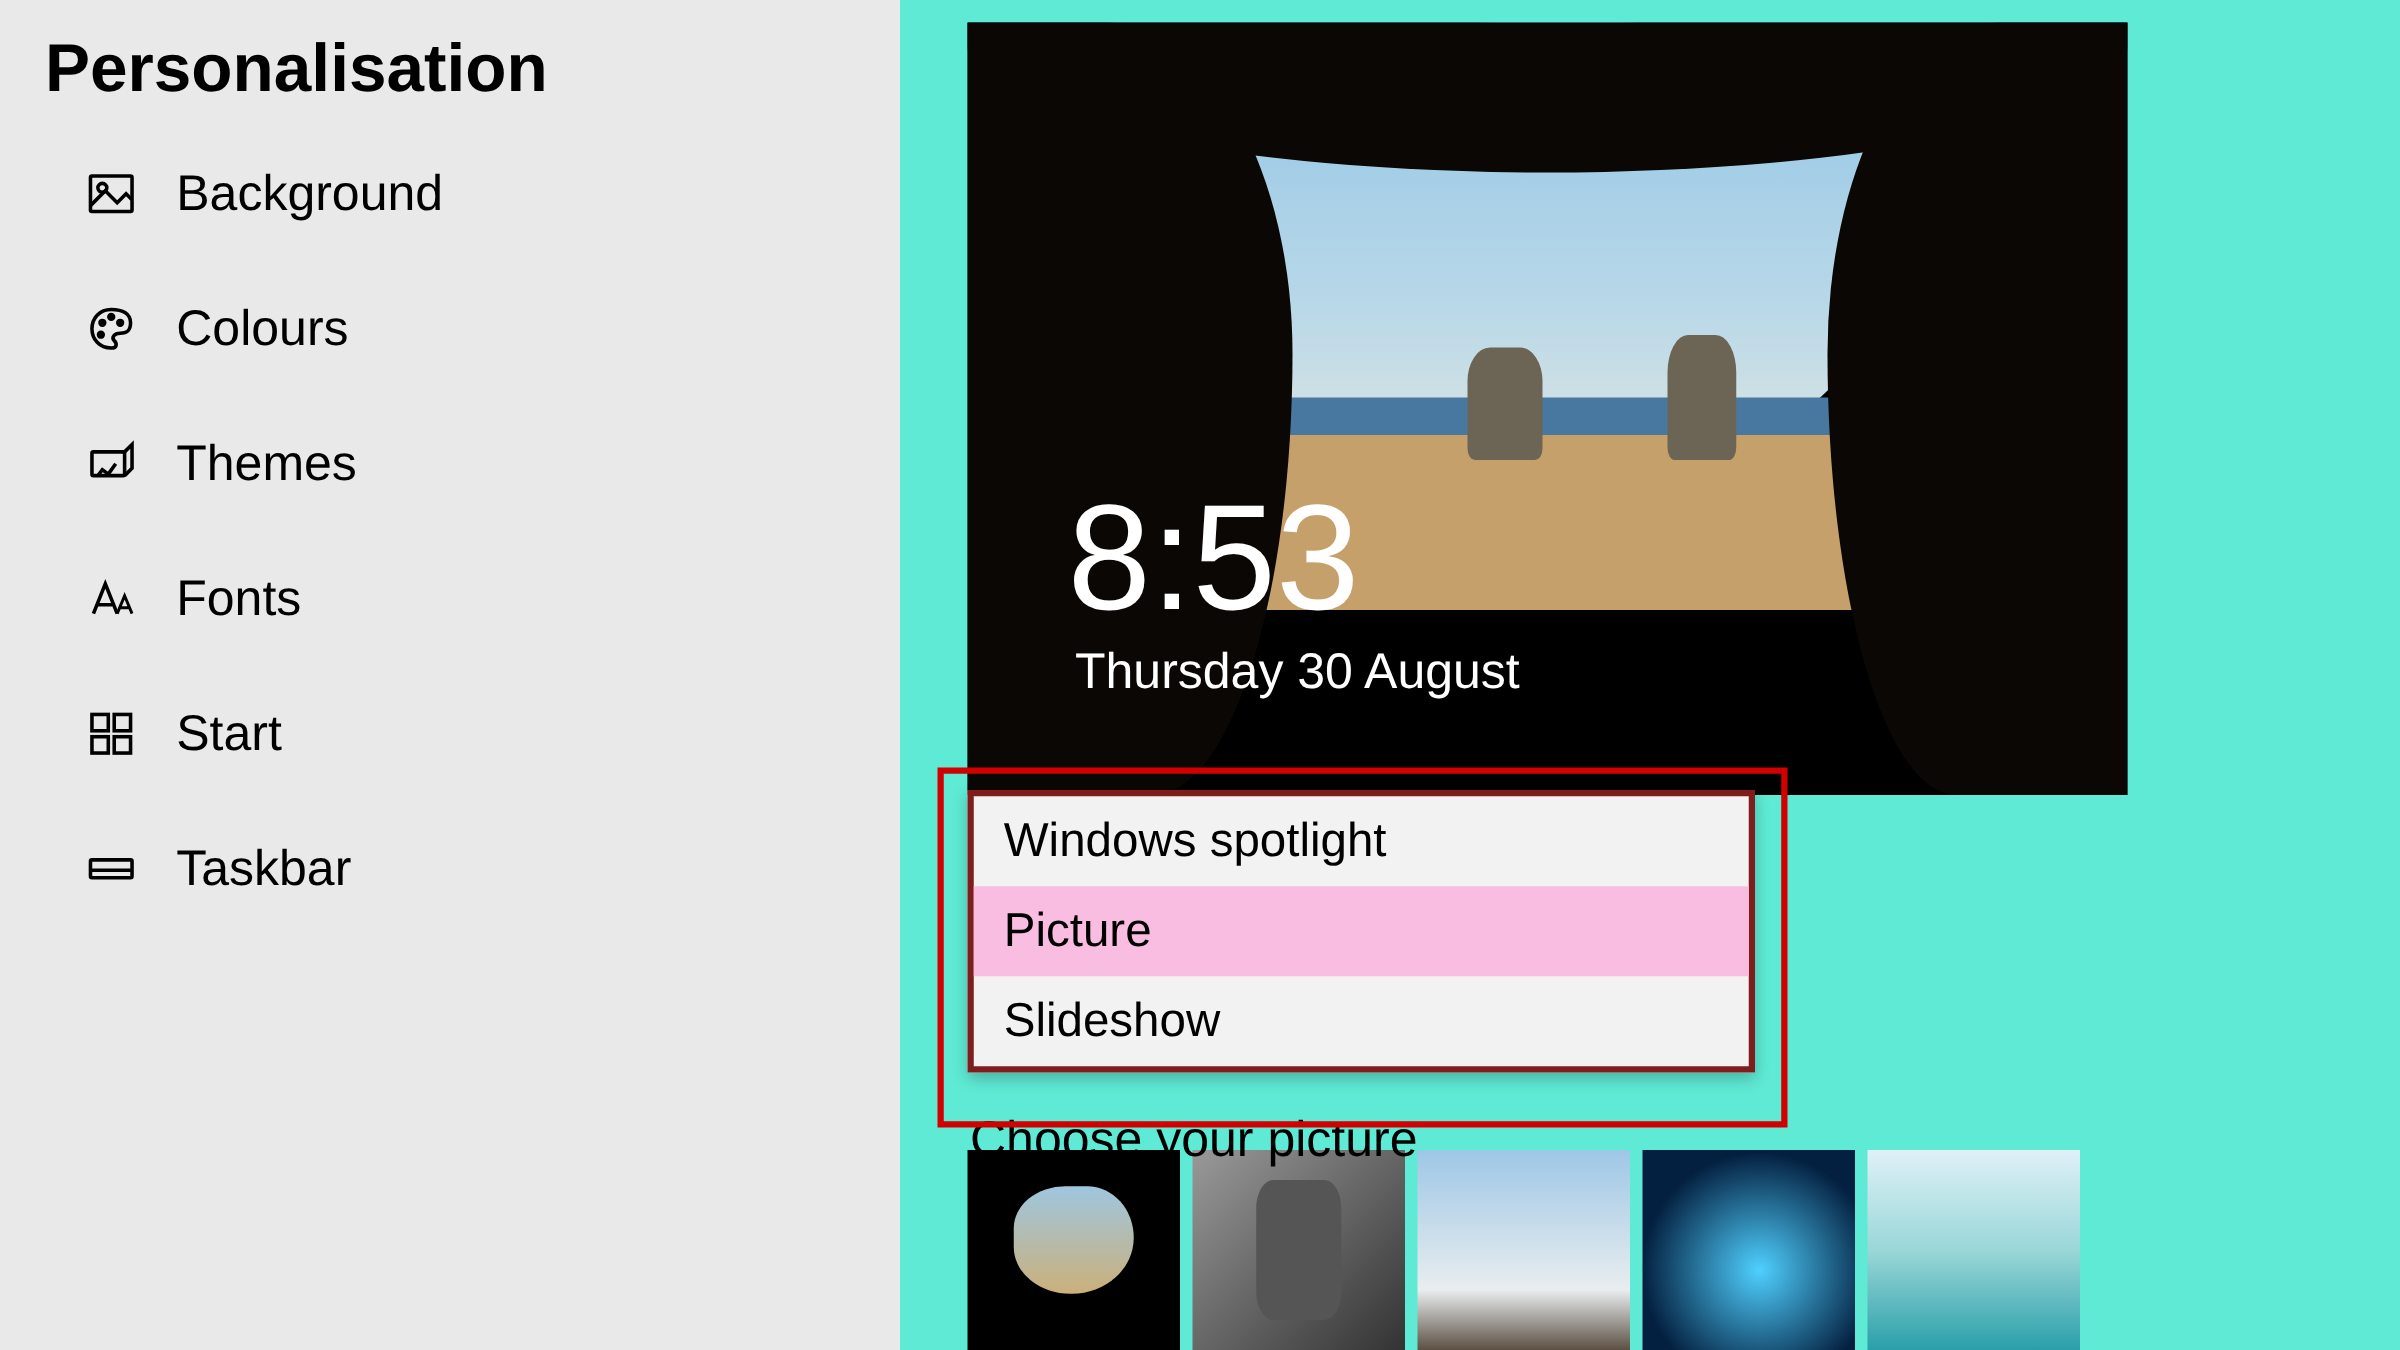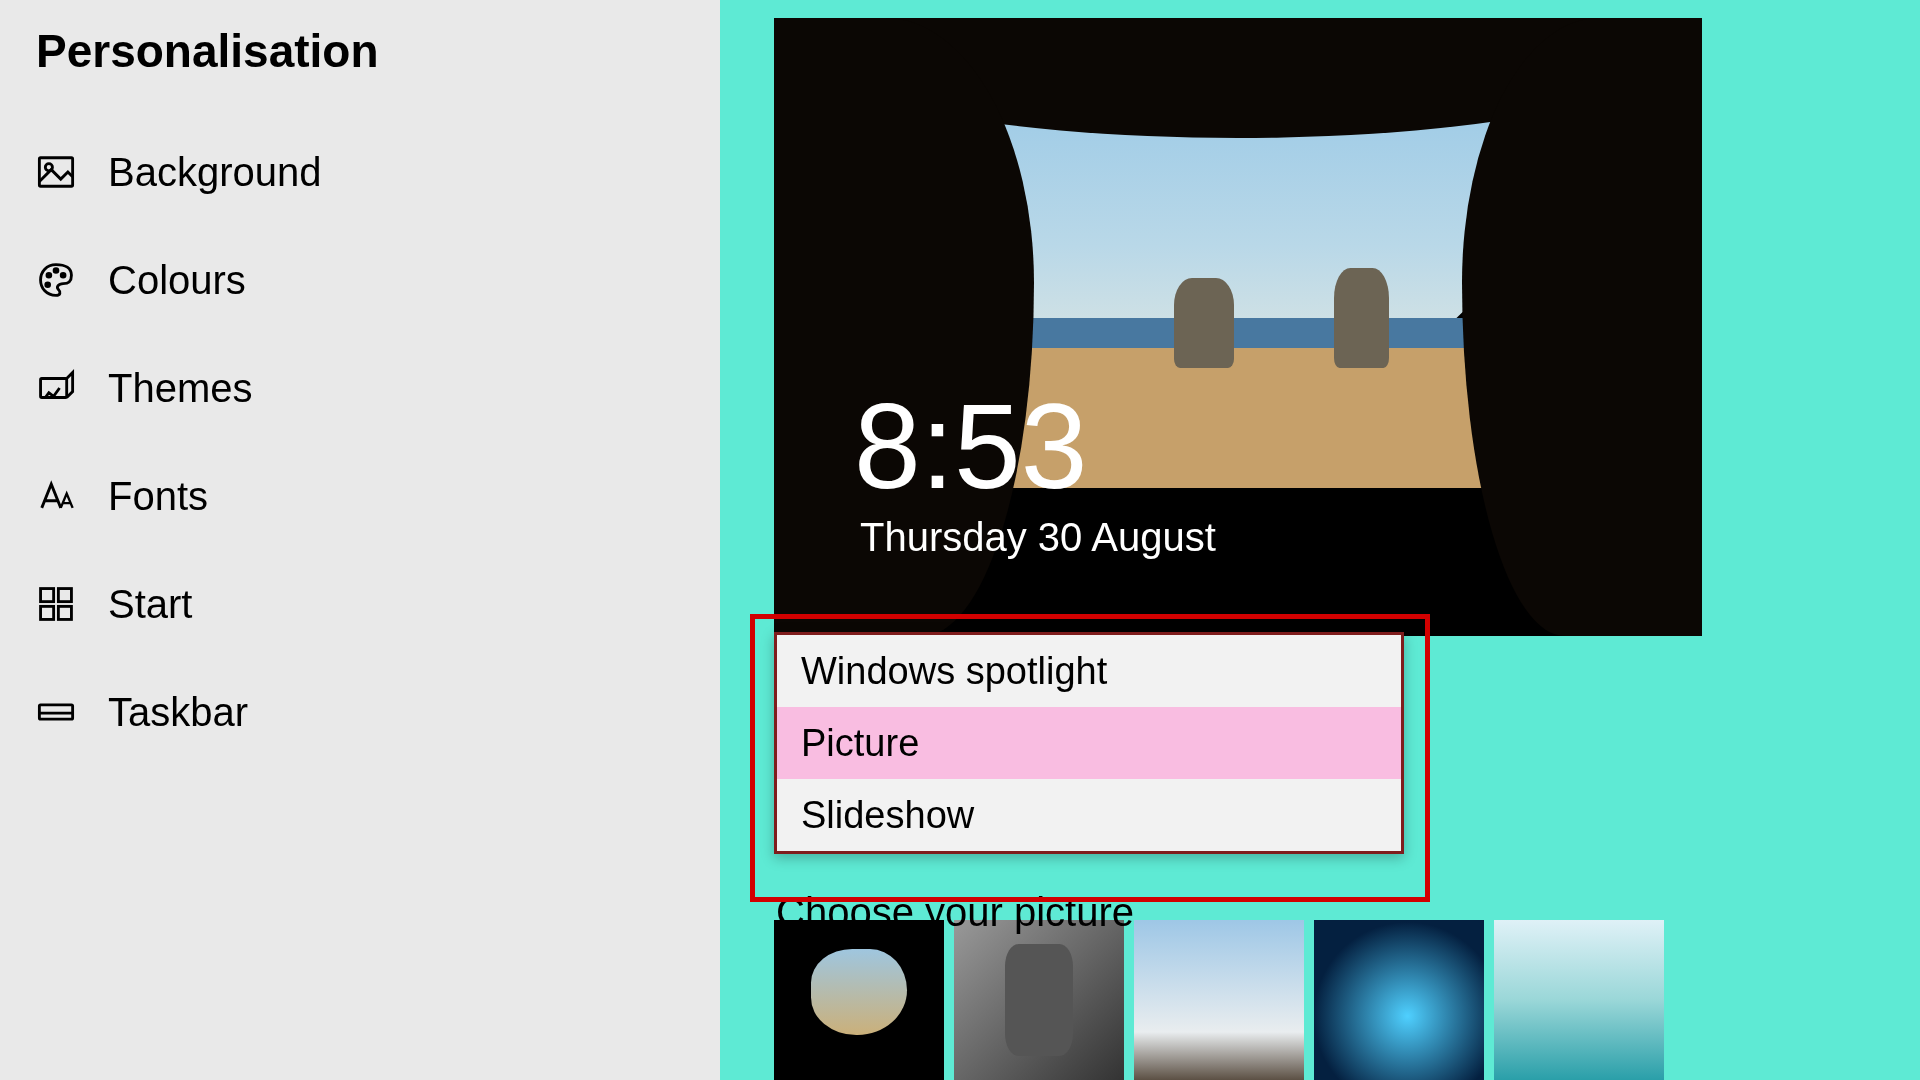--- a/index.html
+++ b/index.html
@@ -15,27 +15,28 @@
   
   .sidebar {
     position: absolute;
     left: 0; top: 0;
     width: 720px; height: 1080px;
     background: #e9e9e9;
   }
   .sidebar-title {
     position: absolute;
     left: 36px; top: 24px;
-    font-size: 46px;
+    font-size: 54px;
     font-weight: 700;
   }
   .nav-list {
     position: absolute;
-    left: 0; top: 118px;
+    left: 0; top: 101px;
     width: 100%;
+    padding-left: 33px;
   }
   .nav-item {
     position: relative;
     height: 108px;
     display: flex;
     align-items: center;
     padding-left: 36px;
     cursor: pointer;
   }
   .nav-item.selected::before {
@@ -150,21 +151,21 @@
     width: 680px; height: 288px;
     border: 5px solid #d20000;
     pointer-events: none;
     z-index: 20;
   }
   .dropdown {
     position: absolute;
     left: 54px; top: 632px;
     width: 630px;
     background: #f2f2f2;
-    border: 3px solid #7f1d1d;
+    border: 5px solid #7f1d1d;
     box-shadow: 0 4px 12px rgba(0,0,0,.25);
     z-index: 10;
   }
   .dropdown-item {
     height: 72px;
     display: flex; align-items: center;
     padding-left: 24px;
     font-size: 38px;
     font-weight: 400;
     cursor: pointer;

